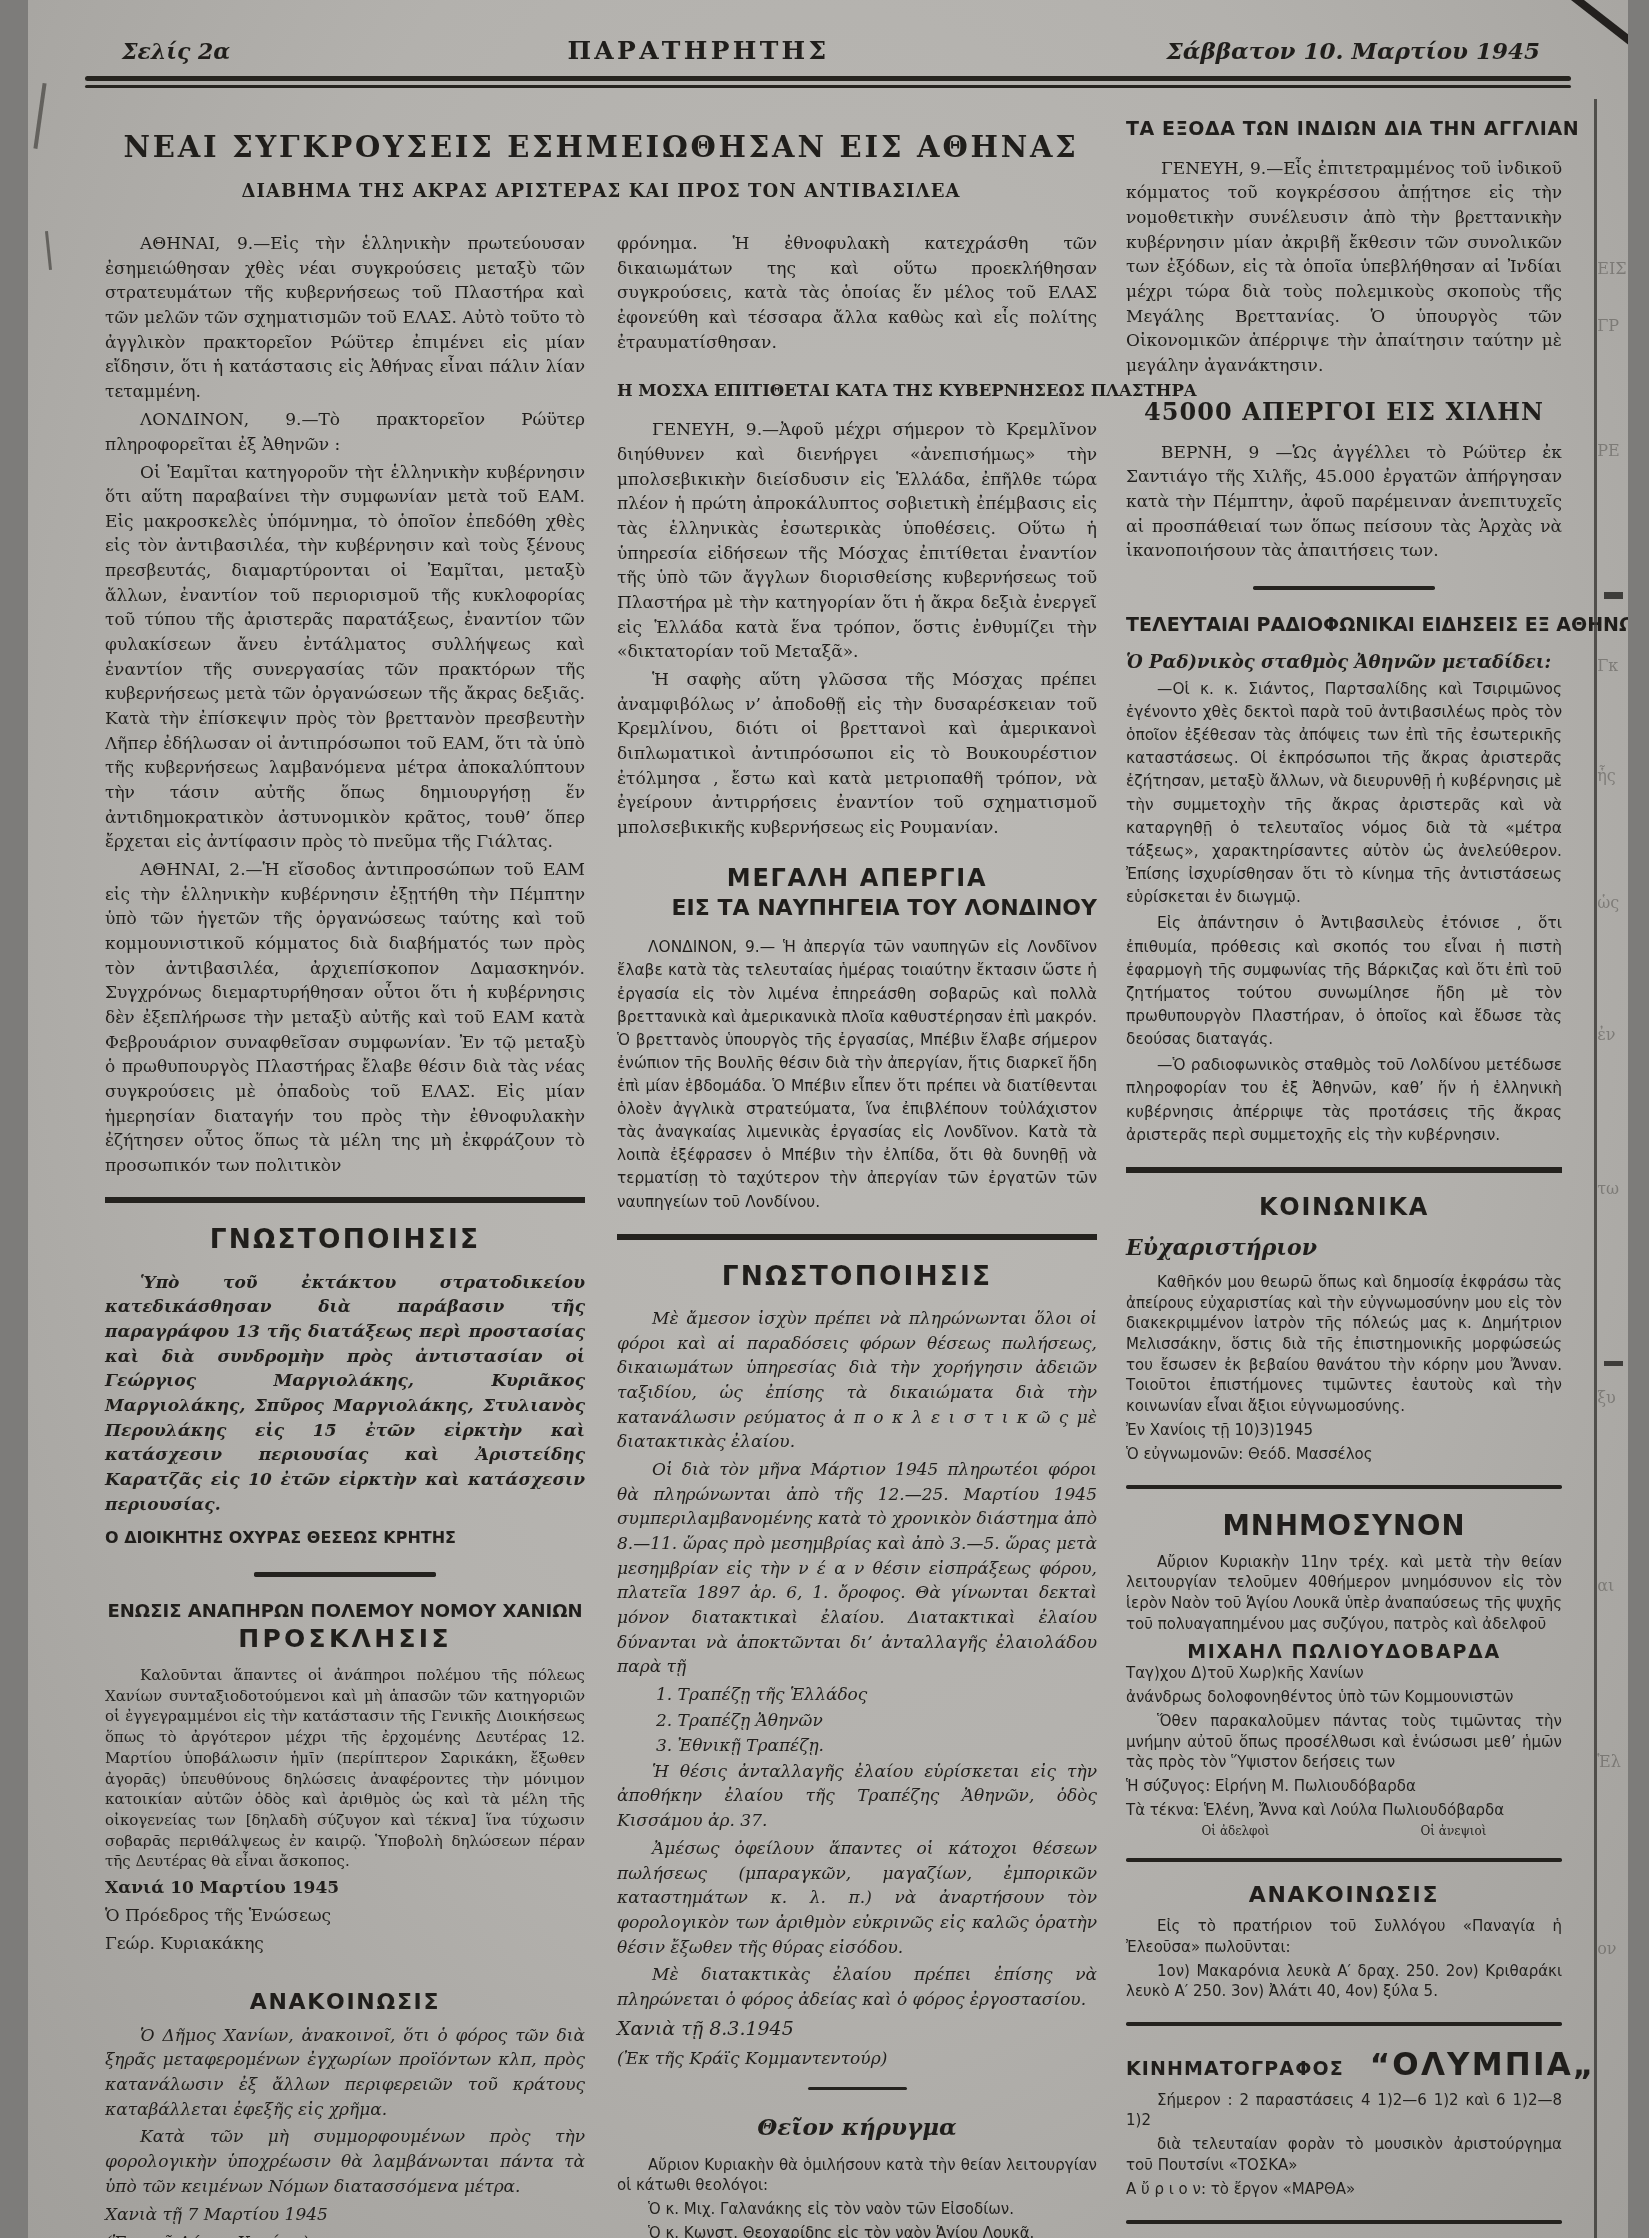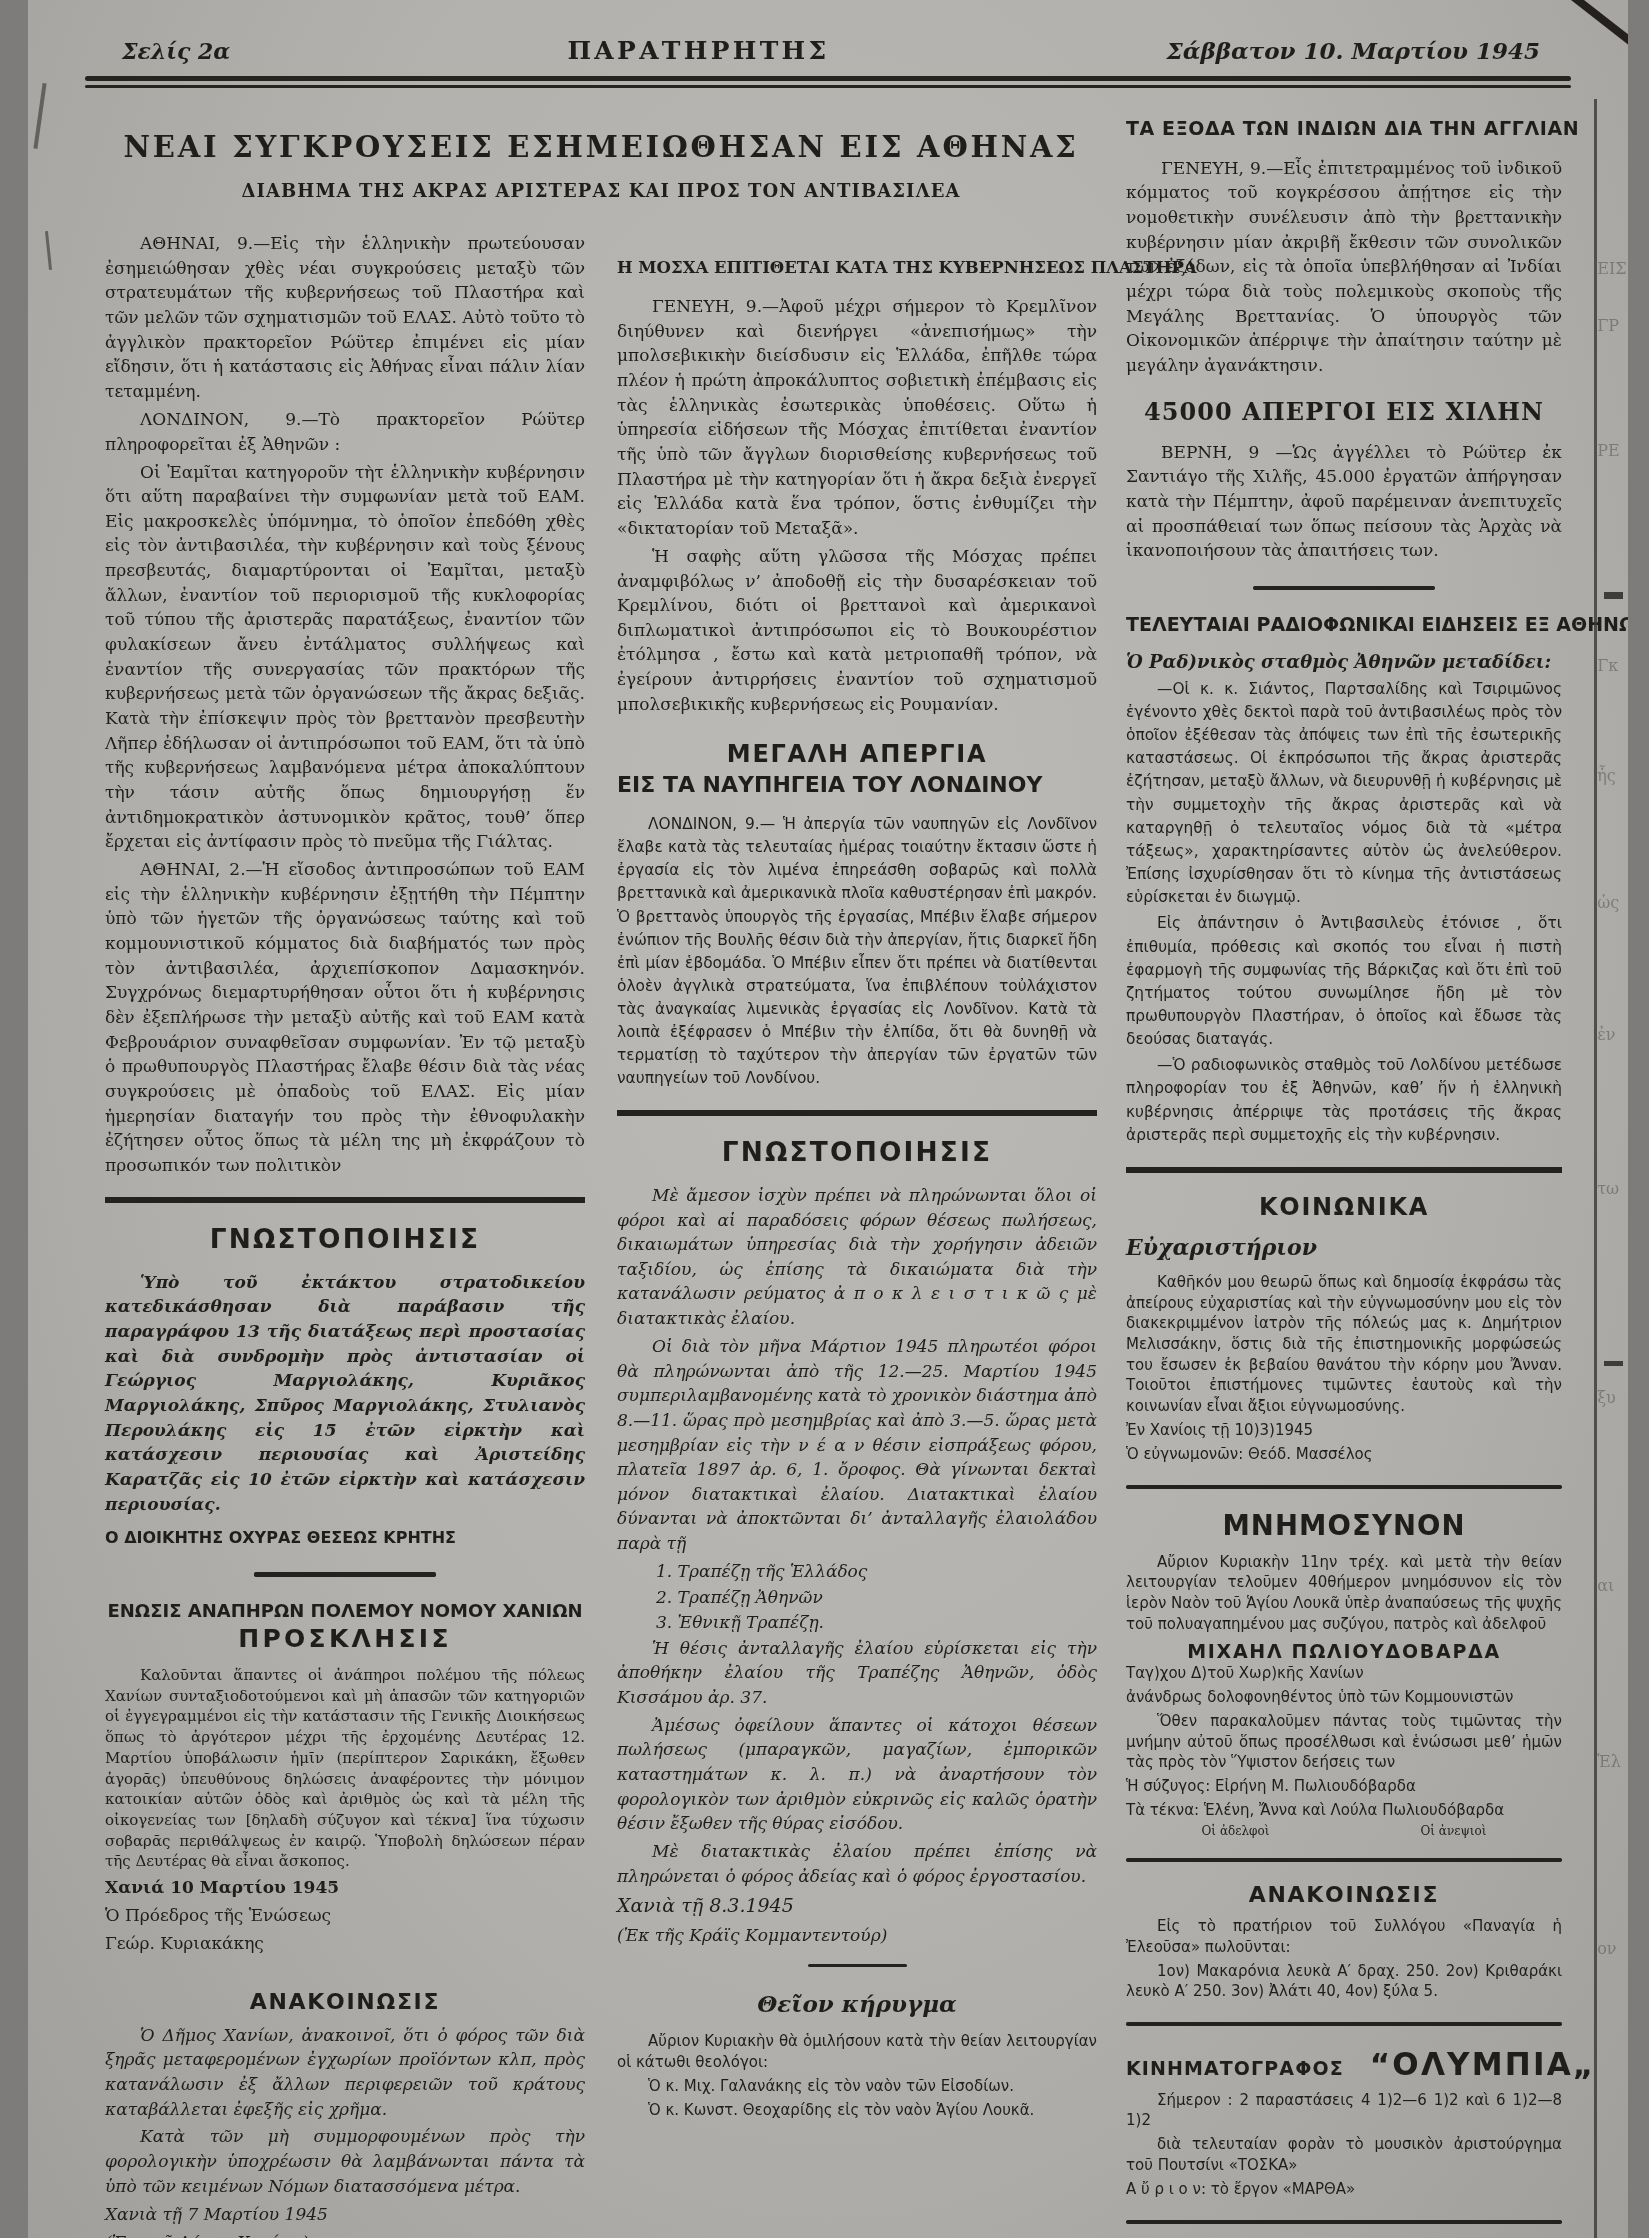--- a/index.html
+++ b/index.html
@@ -34,21 +34,21 @@
   p.b.noind { text-indent:0; }
   p.sb { font-family:"DejaVu Sans", sans-serif; font-size:15.4px; line-height:1.5; text-align:justify; text-indent:31px; margin-bottom:3.3px; }
   p.small { font-size:15px; line-height:1.38; }
   .it { font-style:italic; }
   .bi { font-style:italic; font-weight:bold; }
   .ctr { text-align:center; text-indent:0 !important; }
   .rgt { text-align:right; text-indent:0 !important; padding-right:50px; }
 
   .hA { font-weight:bold; font-size:16.5px; text-align:center; white-space:nowrap; margin:26.4px 0 17.6px; }
   .hB  { font-family:"DejaVu Sans",sans-serif; font-weight:bold; font-size:24px; text-align:center; margin:24px 0 3.3px; letter-spacing:1.7px;}
-  .hB2 { font-family:"DejaVu Sans",sans-serif; font-weight:bold; font-size:22px; text-align:left; margin:0 0 16.5px; white-space:nowrap;}
+  .hB2 { font-family:"DejaVu Sans",sans-serif; font-weight:bold; font-size:22px; text-align:right; margin:0 0 16.5px; white-space:nowrap;}
   .hC { font-family:"DejaVu Sans",sans-serif; font-weight:bold; font-size:26.4px; text-align:center; letter-spacing:2.2px; margin:19px 0 15.4px; }
   .hD { font-family:"DejaVu Sans",sans-serif; font-weight:bold; font-size:19px; text-align:center; white-space:nowrap; margin:6.6px 0 16.5px; letter-spacing:0.6px; }
   .hE { font-weight:bold; font-size:24px; text-align:center; letter-spacing:1.1px; margin:19px 0 14.3px; white-space:nowrap; }
   .hF { font-family:"DejaVu Sans",sans-serif; font-weight:bold; font-size:19px; text-align:center; white-space:nowrap; margin:19px 0 13.2px; }
   .hG { font-family:"DejaVu Sans",sans-serif; font-size:24px; text-align:center; letter-spacing:1.7px; margin:14.3px 0 10px; }
   .hH { font-family:"DejaVu Sans",sans-serif; font-size:27.5px; text-align:center; letter-spacing:1.1px; margin:14.3px 0 11px; }
   .hI { font-family:"DejaVu Sans",sans-serif; font-weight:bold; font-size:22px; text-align:center; letter-spacing:1.7px; margin:14.3px 0 8.8px; }
   .hJ { font-family:"DejaVu Sans",sans-serif; font-weight:bold; font-size:25px; text-align:center; letter-spacing:2.8px; margin:15.4px 0 5.5px; white-space:nowrap; }
   .hK { font-style:italic; font-weight:bold; font-size:22px; margin:13.2px 0 12px; }
   .hSer { font-style:italic; font-weight:bold; font-size:23px; text-align:center; margin:23px 0 14.3px; }
@@ -119,20 +119,21 @@
 
           <h3 class="hI" style="margin-top:33px;">ΑΝΑΚΟΙΝΩΣΙΣ</h3>
           <p class="b it">Ὁ Δῆμος Χανίων, ἀνακοινοῖ, ὅτι ὁ φόρος τῶν διὰ ξηρᾶς μεταφερομένων ἐγχωρίων προϊόντων κλπ, πρὸς κατανάλωσιν ἐξ ἄλλων περιφερειῶν τοῦ κράτους καταβάλλεται ἐφεξῆς εἰς χρῆμα.</p>
           <p class="b it">Κατὰ τῶν μὴ συμμορφουμένων πρὸς τὴν φορολογικὴν ὑποχρέωσιν θὰ λαμβάνωνται πάντα τὰ ὑπὸ τῶν κειμένων Νόμων διατασσόμενα μέτρα.</p>
           <p class="b ctr it">Χανιὰ τῇ 7 Μαρτίου 1945</p>
           <p class="b ctr it">(Ἐκ τοῦ Δήμου Χανίων).</p>
 
         </div>
 
         <div class="c">
+          <p class="b noind">φρόνημα. Ἡ ἐθνοφυλακὴ κατεχράσθη τῶν δικαιωμάτων της καὶ οὕτω προεκλήθησαν συγκρούσεις, κατὰ τὰς ὁποίας ἕν μέλος τοῦ ΕΛΑΣ ἐφονεύθη καὶ τέσσαρα ἄλλα καθὼς καὶ εἷς πολίτης ἐτραυματίσθησαν.</p>
 
           <h3 class="hA">Η ΜΟΣΧΑ ΕΠΙΤΙΘΕΤΑΙ ΚΑΤΑ ΤΗΣ ΚΥΒΕΡΝΗΣΕΩΣ ΠΛΑΣΤΗΡΑ</h3>
           <p class="b">ΓΕΝΕΥΗ, 9.—Ἀφοῦ μέχρι σήμερον τὸ Κρεμλῖνον διηύθυνεν καὶ διενήργει «ἀνεπισήμως» τὴν μπολσεβικικὴν διείσδυσιν εἰς Ἑλλάδα, ἐπῆλθε τώρα πλέον ἡ πρώτη ἀπροκάλυπτος σοβιετικὴ ἐπέμβασις εἰς τὰς ἑλληνικὰς ἐσωτερικὰς ὑποθέσεις. Οὕτω ἡ ὑπηρεσία εἰδήσεων τῆς Μόσχας ἐπιτίθεται ἐναντίον τῆς ὑπὸ τῶν ἄγγλων διορισθείσης κυβερνήσεως τοῦ Πλαστήρα μὲ τὴν κατηγορίαν ὅτι ἡ ἄκρα δεξιὰ ἐνεργεῖ εἰς Ἑλλάδα κατὰ ἕνα τρόπον, ὅστις ἐνθυμίζει τὴν «δικτατορίαν τοῦ Μεταξᾶ».</p>
           <p class="b">Ἡ σαφὴς αὕτη γλῶσσα τῆς Μόσχας πρέπει ἀναμφιβόλως ν’ ἀποδοθῇ εἰς τὴν δυσαρέσκειαν τοῦ Κρεμλίνου, διότι οἱ βρεττανοὶ καὶ ἀμερικανοὶ διπλωματικοὶ ἀντιπρόσωποι εἰς τὸ Βουκουρέστιον ἐτόλμησα , ἔστω καὶ κατὰ μετριοπαθῆ τρόπον, νὰ ἐγείρουν ἀντιρρήσεις ἐναντίον τοῦ σχηματισμοῦ μπολσεβικικῆς κυβερνήσεως εἰς Ρουμανίαν.</p>
 
           <h3 class="hB">ΜΕΓΑΛΗ ΑΠΕΡΓΙΑ</h3>
           <h3 class="hB2">ΕΙΣ ΤΑ ΝΑΥΠΗΓΕΙΑ ΤΟΥ ΛΟΝΔΙΝΟΥ</h3>
           <p class="sb">ΛΟΝΔΙΝΟΝ, 9.— Ἡ ἀπεργία τῶν ναυπηγῶν εἰς Λονδῖνον ἔλαβε κατὰ τὰς τελευταίας ἡμέρας τοιαύτην ἔκτασιν ὥστε ἡ ἐργασία εἰς τὸν λιμένα ἐπηρεάσθη σοβαρῶς καὶ πολλὰ βρεττανικὰ καὶ ἀμερικανικὰ πλοῖα καθυστέρησαν ἐπὶ μακρόν. Ὁ βρεττανὸς ὑπουργὸς τῆς ἐργασίας, Μπέβιν ἔλαβε σήμερον ἐνώπιον τῆς Βουλῆς θέσιν διὰ τὴν ἀπεργίαν, ἥτις διαρκεῖ ἤδη ἐπὶ μίαν ἑβδομάδα. Ὁ Μπέβιν εἶπεν ὅτι πρέπει νὰ διατίθενται ὁλοὲν ἀγγλικὰ στρατεύματα, ἵνα ἐπιβλέπουν τοὐλάχιστον τὰς ἀναγκαίας λιμενικὰς ἐργασίας εἰς Λονδῖνον. Κατὰ τὰ λοιπὰ ἐξέφρασεν ὁ Μπέβιν τὴν ἐλπίδα, ὅτι θὰ δυνηθῇ νὰ τερματίσῃ τὸ ταχύτερον τὴν ἀπεργίαν τῶν ἐργατῶν τῶν ναυπηγείων τοῦ Λονδίνου.</p>
 
           <div class="rl2"></div>

